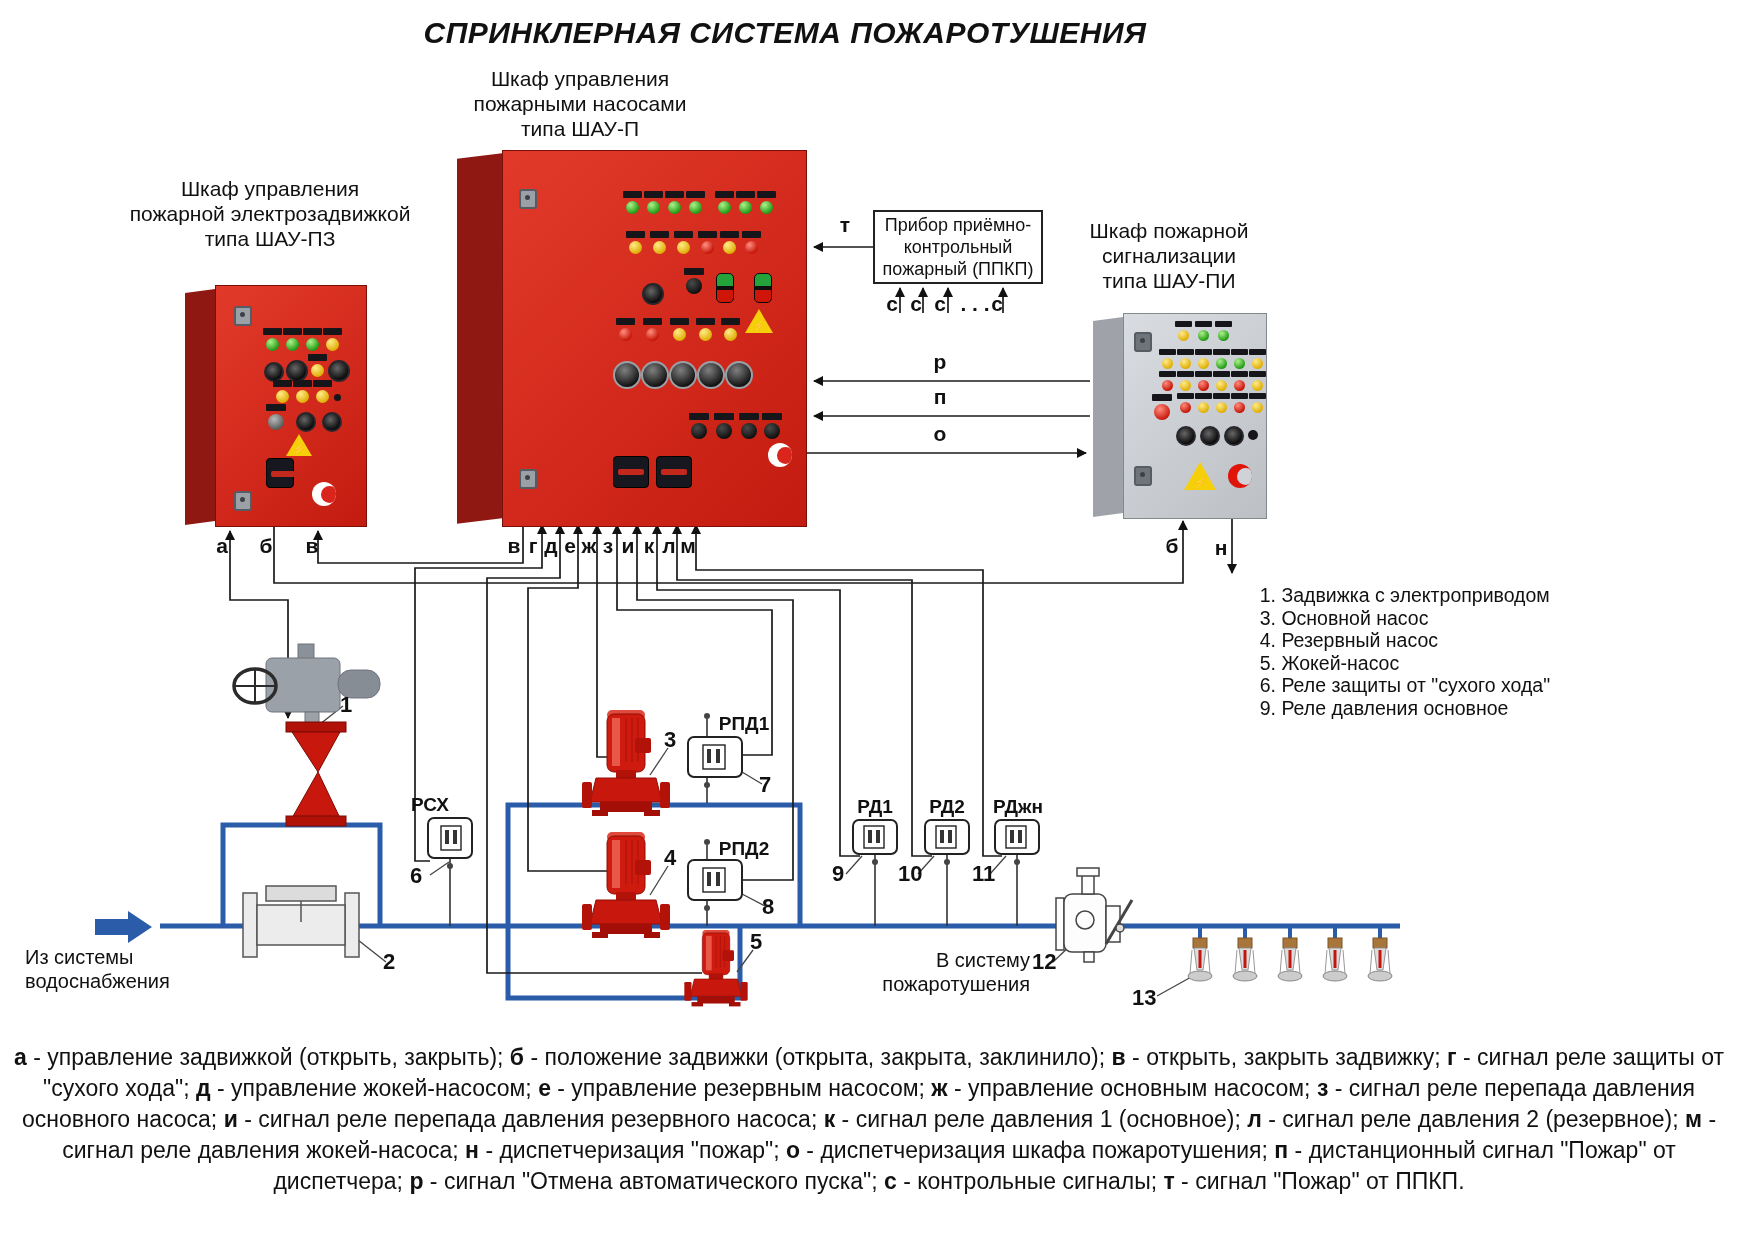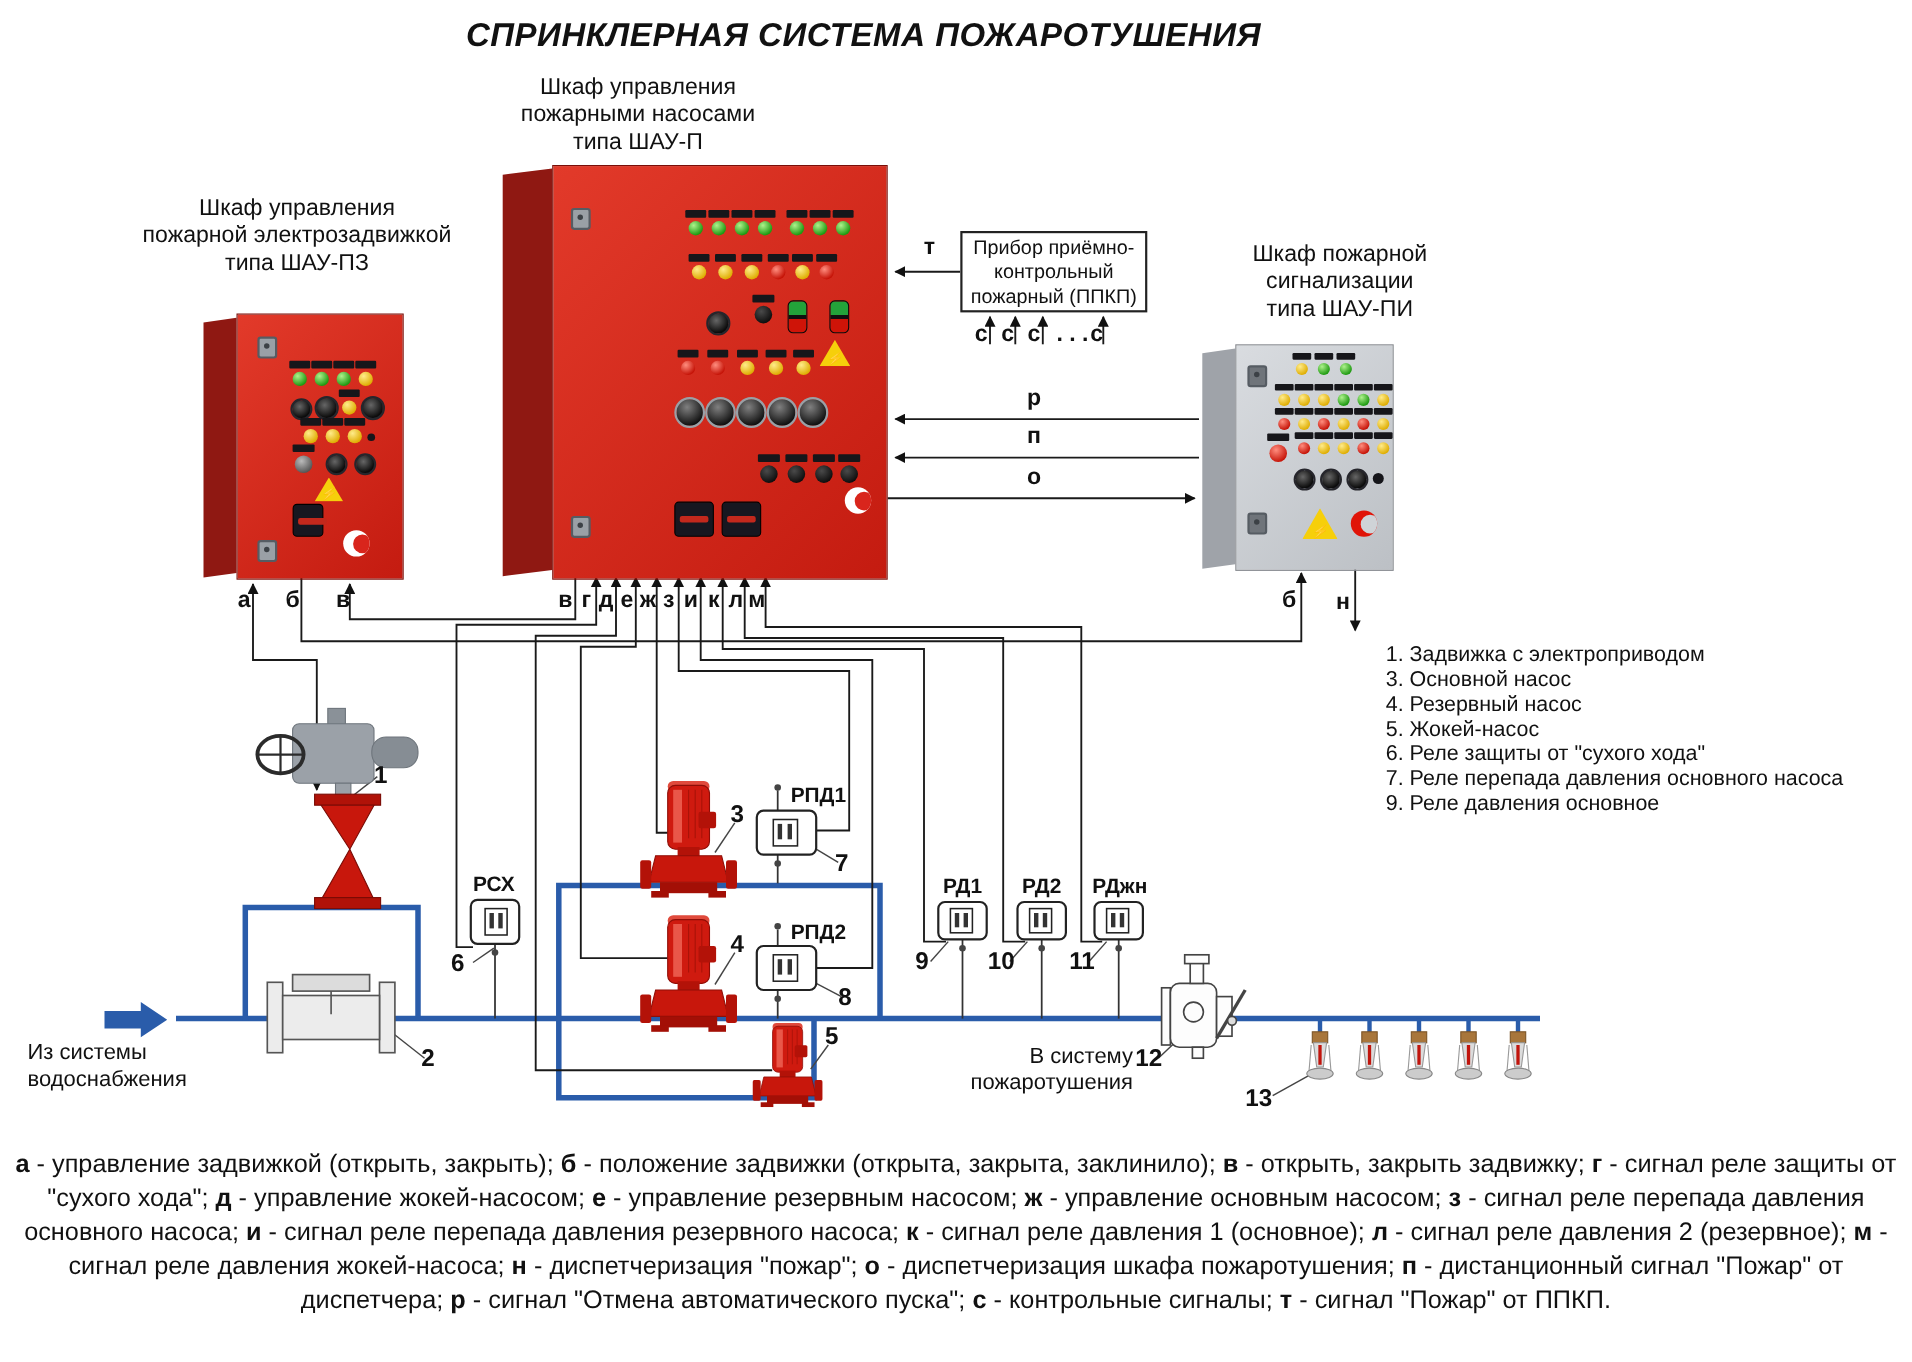--- a/index.html
+++ b/index.html
@@ -354,21 +354,21 @@
   </div>
 </div>
 
 <div class="abs z3" id="title">СПРИНКЛЕРНАЯ СИСТЕМА ПОЖАРОТУШЕНИЯ</div>
 <div class="cap z3" style="left:430px;top:66px;width:300px">Шкаф управления
 пожарными насосами
 типа ШАУ-П</div>
 <div class="cap z3" style="left:120px;top:176px;width:300px">Шкаф управления
 пожарной электрозадвижкой
 типа ШАУ-ПЗ</div>
-<div class="cap z3" style="left:1068px;top:218px;width:300px">Шкаф пожарной
+<div class="cap z3" style="left:1019px;top:218px;width:300px">Шкаф пожарной
 сигнализации
 типа ШАУ-ПИ</div>
 <div class="abs" id="ppkp">Прибор приёмно-
 контрольный
 пожарный (ППКП)</div>
 
 <span class="ltr z3" style="left:222px;top:536px">а</span>
 <span class="ltr z3" style="left:266px;top:536px">б</span>
 <span class="ltr z3" style="left:312px;top:536px">в</span>
 <span class="ltr z3" style="left:514px;top:536px">в</span>
@@ -386,21 +386,21 @@
 <span class="ltr z3" style="left:845px;top:215px">т</span>
 <span class="ltr z3" style="left:892px;top:294px">с</span>
 <span class="ltr z3" style="left:916px;top:294px">с</span>
 <span class="ltr z3" style="left:940px;top:294px">с</span>
 <span class="ltr z3" style="left:975px;top:294px">. . .</span>
 <span class="ltr z3" style="left:997px;top:294px">с</span>
 <span class="ltr z3" style="left:940px;top:352px">р</span>
 <span class="ltr z3" style="left:940px;top:387px">п</span>
 <span class="ltr z3" style="left:940px;top:424px">о</span>
 
-<div class="devlbl z3" style="left:427px;top:796px;width:44px">РСХ</div>
+<div class="devlbl z3" style="left:408px;top:796px;width:44px">РСХ</div>
 <div class="devlbl z3" style="left:714px;top:715px;width:60px">РПД1</div>
 <div class="devlbl z3" style="left:714px;top:840px;width:60px">РПД2</div>
 <div class="devlbl z3" style="left:853px;top:798px;width:44px">РД1</div>
 <div class="devlbl z3" style="left:925px;top:798px;width:44px">РД2</div>
 <div class="devlbl z3" style="left:990px;top:798px;width:56px">РДжн</div>
 
 <span class="num z3" style="left:340px;top:695px">1</span>
 <span class="num z3" style="left:383px;top:952px">2</span>
 <span class="num z3" style="left:664px;top:730px">3</span>
 <span class="num z3" style="left:664px;top:848px">4</span>
@@ -418,17 +418,16 @@
 водоснабжения</div>
 <div class="pipetext z3" style="left:880px;top:948px;width:150px;text-align:right">В систему
 пожаротушения</div>
 
 <div class="abs z3" id="numlist">
     <div><span class="lin">1.</span><span> Задвижка с электроприводом</span></div>
     <div><span class="lin">3.</span><span> Основной насос</span></div>
     <div><span class="lin">4.</span><span> Резервный насос</span></div>
     <div><span class="lin">5.</span><span> Жокей-насос</span></div>
     <div><span class="lin">6.</span><span> Реле защиты от "сухого хода"</span></div>
-    <div><span class="lin">7.</span><span> Реле перепада давления основного насоса</span></div>
     <div><span class="lin">9.</span><span> Реле давления основное</span></div>
   </div>
 
 <div class="abs z3" id="letterlegend"><span><b>а</b> - управление задвижкой (открыть, закрыть); </span><span><b>б</b> - положение задвижки (открыта, закрыта, заклинило); </span><span><b>в</b> - открыть, закрыть задвижку; </span><span><b>г</b> - сигнал реле защиты от "сухого хода"; </span><span><b>д</b> - управление жокей-насосом; </span><span><b>е</b> - управление резервным насосом; </span><span><b>ж</b> - управление основным насосом; </span><span><b>з</b> - сигнал реле перепада давления основного насоса; </span><span><b>и</b> - сигнал реле перепада давления резервного насоса; </span><span><b>к</b> - сигнал реле давления 1 (основное); </span><span><b>л</b> - сигнал реле давления 2 (резервное); </span><span><b>м</b> - сигнал реле давления жокей-насоса; </span><span><b>н</b> - диспетчеризация "пожар"; </span><span><b>о</b> - диспетчеризация шкафа пожаротушения; </span><span><b>п</b> - дистанционный сигнал "Пожар" от диспетчера; </span><span><b>р</b> - сигнал "Отмена автоматического пуска"; </span><span><b>с</b> - контрольные сигналы; </span><span><b>т</b> - сигнал "Пожар" от ППКП.</span></div>
 
 </body></html>

